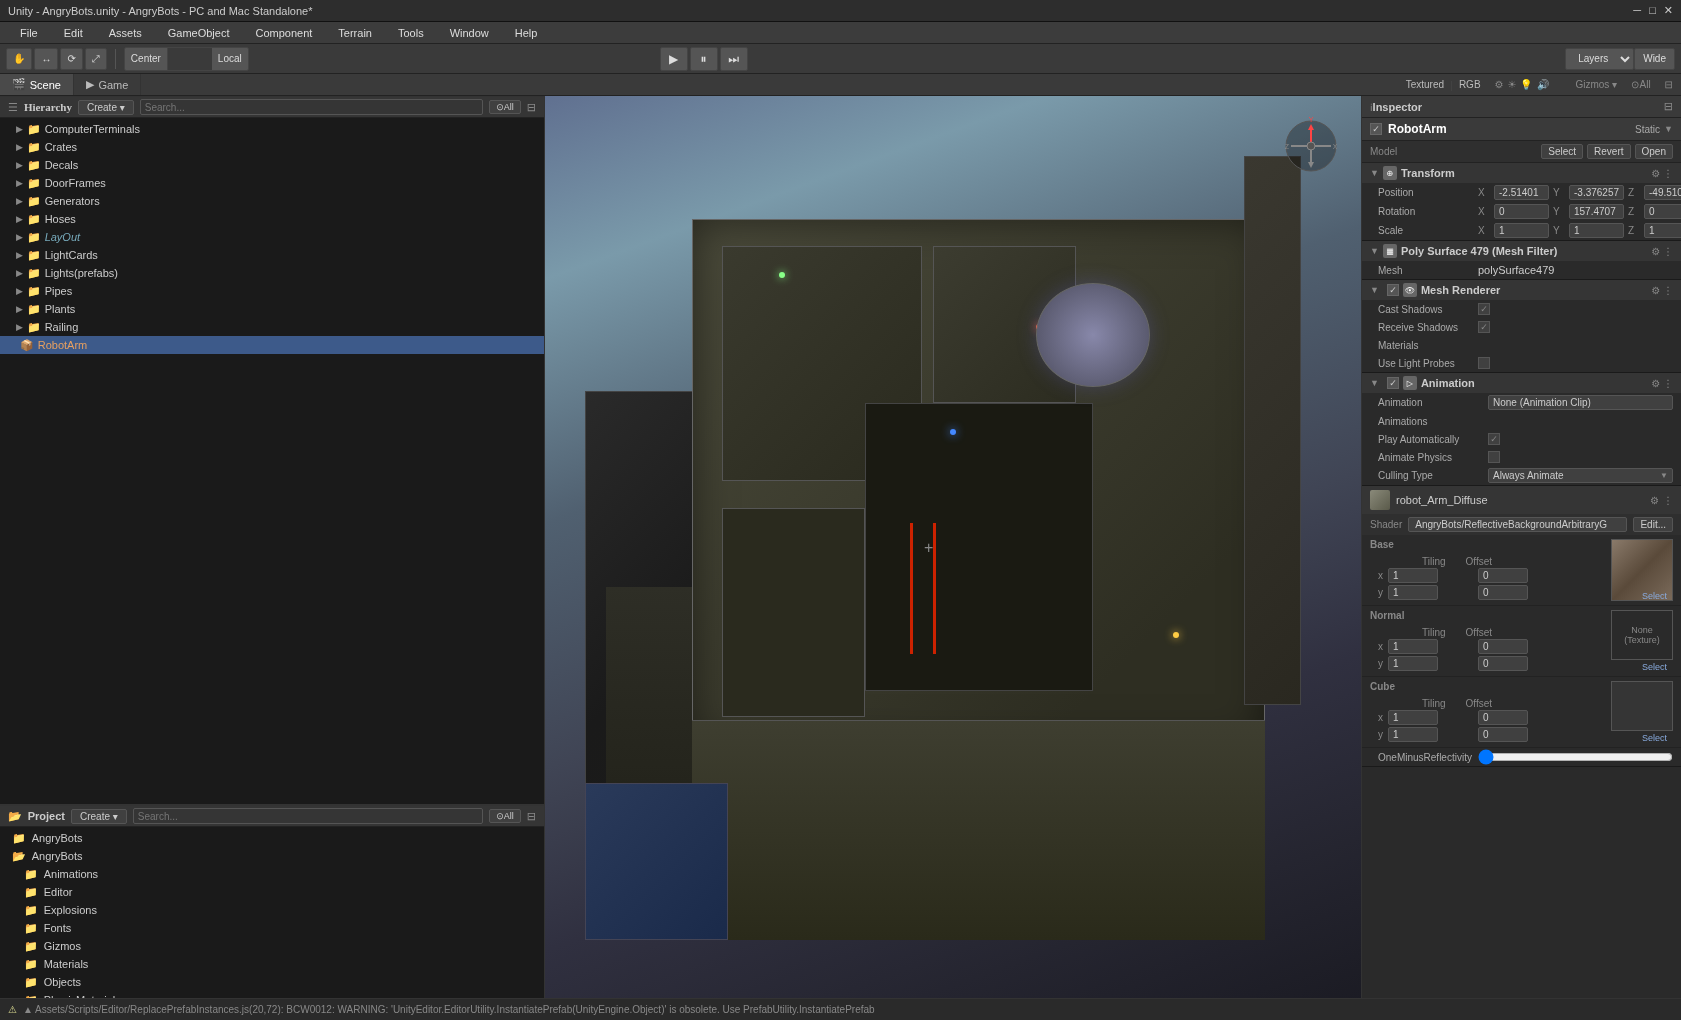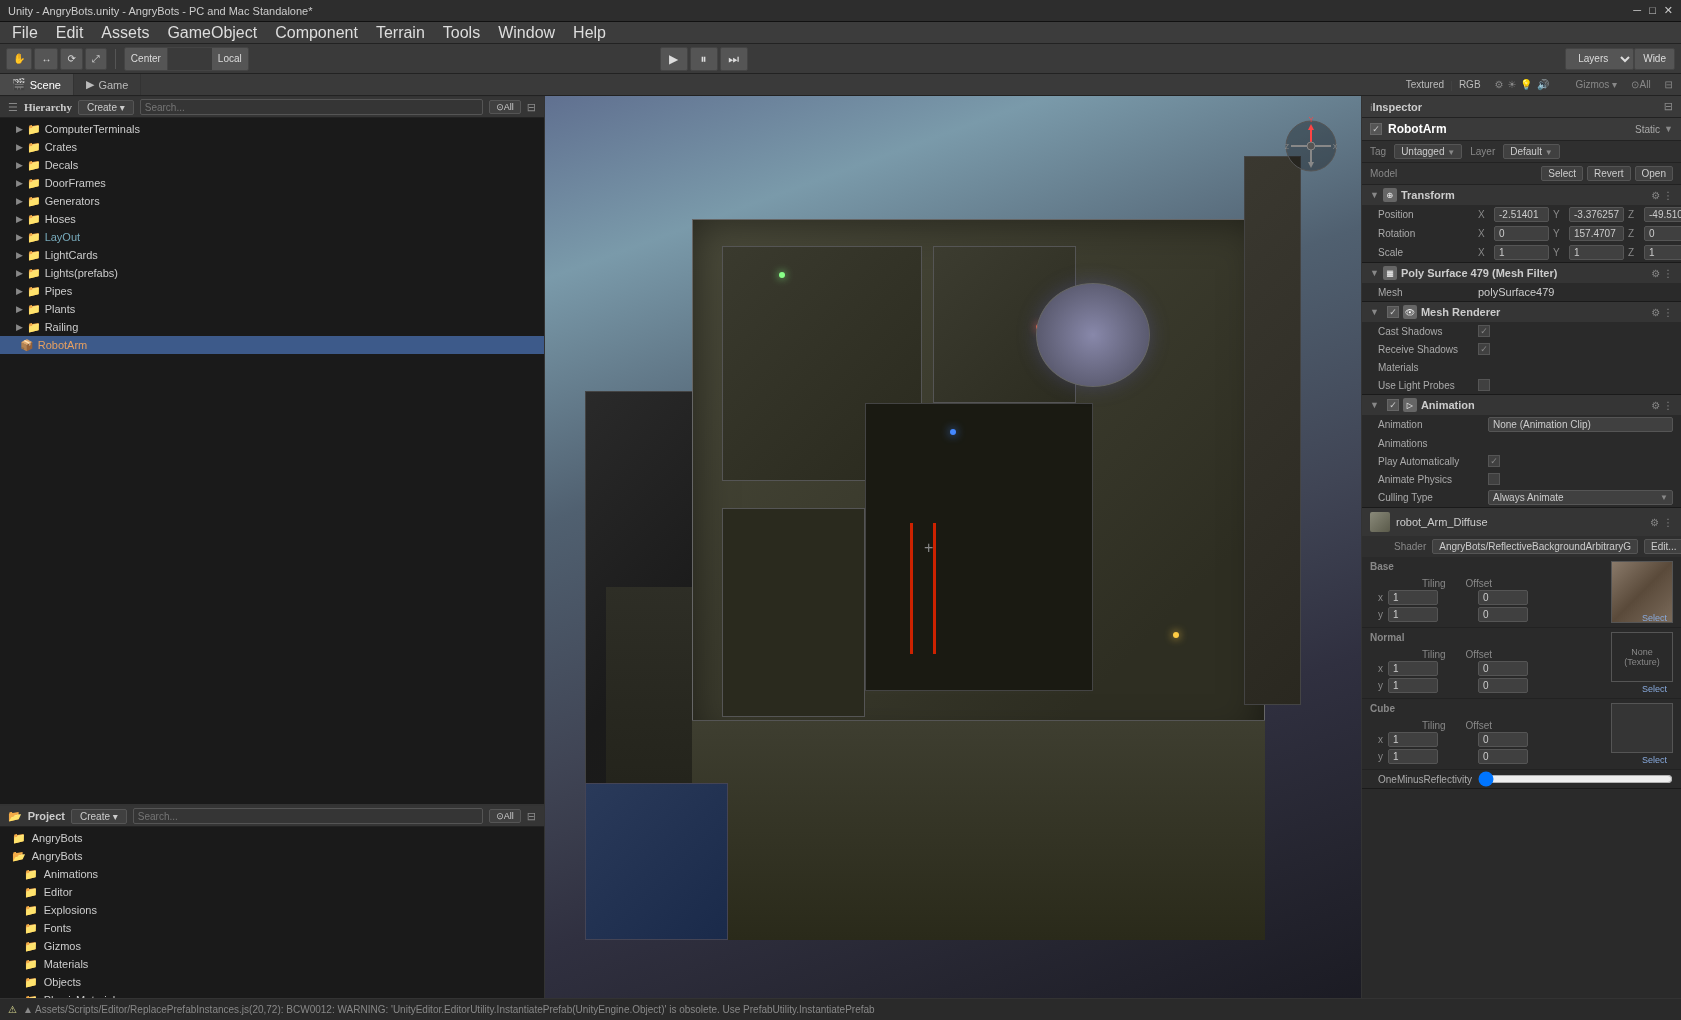--- a/index.html
+++ b/index.html
@@ -3,21 +3,21 @@
   <meta charset="utf-8">
   <style>
     * { box-sizing: border-box; margin: 0; padding: 0; }
     body { width: 1681px; height: 1020px; overflow: hidden; background: #1a1a1a; font-family: 'Segoe UI', Arial, sans-serif; font-size: 11px; color: #ccc; }
 
     
     #title-bar { height: 22px; background: #2d2d2d; display: flex; align-items: center; padding: 0 8px; color: #ccc; font-size: 11px; border-bottom: 1px solid #111; }
 
     
     #menu-bar { height: 22px; background: #3c3c3c; display: flex; align-items: center; padding: 0 4px; gap: 2px; border-bottom: 1px solid #222; }
-    .menu-item { padding: 2px 8px; cursor: pointer; color: #ddd; font-size: 16px; }
+    .menu-item { padding: 2px 8px; cursor: pointer; color: #ddd; font-size: 11px; margin-left: 8px; }
 
     
     #toolbar { height: 30px; background: #3a3a3a; display: flex; align-items: center; padding: 0 6px; gap: 4px; border-bottom: 1px solid #222; }
     .toolbar-btn { height: 22px; padding: 0 6px; background: #555; border: 1px solid #444; color: #ddd; font-size: 10px; cursor: pointer; border-radius: 2px; display: flex; align-items: center; gap: 2px; }
     .toolbar-separator { width: 1px; height: 20px; background: #555; margin: 0 4px; }
     .toolbar-center-local { display: flex; border: 1px solid #444; border-radius: 2px; overflow: hidden; gap: 44px; }
     .toolbar-center-local .toolbar-btn { border: none; border-radius: 0; border-right: 1px solid #444; }
     .toolbar-center-local .toolbar-btn:last-child { border-right: none; }
     .play-controls { display: flex; gap: 2px; margin: 0 auto; }
     .play-btn { height: 24px; width: 28px; background: #555; border: 1px solid #444; color: #ddd; cursor: pointer; border-radius: 2px; display: flex; align-items: center; justify-content: center; font-size: 12px; }
@@ -34,21 +34,21 @@
     #tab-bar-right { margin-left: auto; display: flex; align-items: center; padding: 0 8px; gap: 6px; }
     .scene-btn { font-size: 10px; color: #bbb; cursor: pointer; }
     .panel-content { flex: 1; overflow-y: auto; padding: 2px 0; }
 
     
     .h-item { display: flex; align-items: center; height: 18px; padding-left: 16px; cursor: pointer; color: #ccc; font-size: 11px; }
     .h-item.selected { background: #3d5a8a; }
     .h-item .arrow { margin-right: 4px; font-size: 9px; color: #888; }
     .h-item .folder-icon { margin-right: 4px; color: #888; }
     .h-item .item-name { color: #ccc; }
-    .h-item.special .item-name { color: #7ab; }
+    .h-item.special .item-name { color: #7ab; font-style: italic; }
     .h-item.orange .item-name { color: #e8a060; }
 
     
     #status-bar { height: 22px; background: #2a2a2a; border-top: 1px solid #333; display: flex; align-items: center; padding: 0 8px; font-size: 10px; color: #888; position: absolute; bottom: 0; left: 0; right: 0; }
 
     
     #inspector-panel { width: 320px; background: #2a2a2a; border-left: 1px solid #333; display: flex; flex-direction: column; overflow-y: auto; flex-shrink: 0; }
     .inspector-header { height: 22px; background: #3a3a3a; display: flex; align-items: center; padding: 0 8px; border-bottom: 1px solid #222; }
     .inspector-title { font-weight: bold; color: #ccc; font-size: 11px; }
     .insp-maximize { margin-left: auto; font-size: 11px; color: #888; cursor: pointer; }
@@ -94,21 +94,21 @@
     .insp-anim-arrow { color: #888; font-size: 8px; }
 
     
     .mat-section { border-bottom: 1px solid #1a1a1a; }
     .mat-header { height: 28px; background: #353535; display: flex; align-items: center; padding: 0 8px; gap: 6px; }
     .mat-icon { width: 20px; height: 20px; background: #666; border-radius: 2px; overflow: hidden; }
     .mat-name { color: #ccc; font-size: 11px; }
     .mat-btns { margin-left: auto; display: flex; gap: 4px; }
 
     .mat-shader-row { display: flex; align-items: center; padding: 3px 8px; background: #2f2f2f; font-size: 10px; gap: 6px; }
-    .mat-shader-label { color: #888; margin-left: 24px; }
+    .mat-shader-label { color: #888; }
     .mat-shader-value { background: #404040; border: 1px solid #555; padding: 1px 6px; color: #ccc; font-size: 10px; border-radius: 2px; flex: 1; }
     .mat-shader-edit { padding: 1px 6px; background: #404040; border: 1px solid #555; color: #ccc; font-size: 10px; cursor: pointer; border-radius: 2px; }
 
     .mat-category { padding: 4px 8px; font-size: 10px; color: #888; font-weight: bold; }
     .mat-tiling-header { display: flex; gap: 20px; padding: 2px 8px 0 60px; font-size: 10px; color: #888; }
     .mat-xy-row { display: flex; align-items: center; padding: 1px 8px 1px 16px; }
     .mat-xy-label { color: #888; font-size: 10px; width: 10px; }
     .mat-xy-tiling { background: #404040; border: 1px solid #555; padding: 1px 4px; color: #ccc; font-size: 10px; border-radius: 2px; width: 50px; }
     .mat-xy-offset { background: #404040; border: 1px solid #555; padding: 1px 4px; color: #ccc; font-size: 10px; border-radius: 2px; width: 50px; margin-left: 40px; }
 
@@ -422,26 +422,20 @@
 
         <div class="insp-object-header">
           <div class="insp-checkbox">✓</div>
           <span class="insp-obj-name">RobotArm</span>
           <div class="insp-static" style="margin-left:auto; display:flex; align-items:center; gap:4px;">
             <span>Static</span>
             <span style="color:#888; font-size:9px;">▼</span>
           </div>
         </div>
 
-        <div class="insp-tag-layer">
-          <span class="insp-tag-label">Tag</span>
-          <div class="insp-tag-value"><span>Untagged</span> <span class="insp-dropdown-arrow">▼</span></div>
-          <span class="insp-tag-label">Layer</span>
-          <div class="insp-tag-value"><span>Default</span> <span class="insp-dropdown-arrow">▼</span></div>
-        </div>
 
         <div class="insp-model-row">
           <span>Model</span>
           <div style="flex:1;"></div>
           <button class="insp-model-btn">Select</button>
           <button class="insp-model-btn">Revert</button>
           <button class="insp-model-btn">Open</button>
         </div>
 
         <div class="insp-section">

